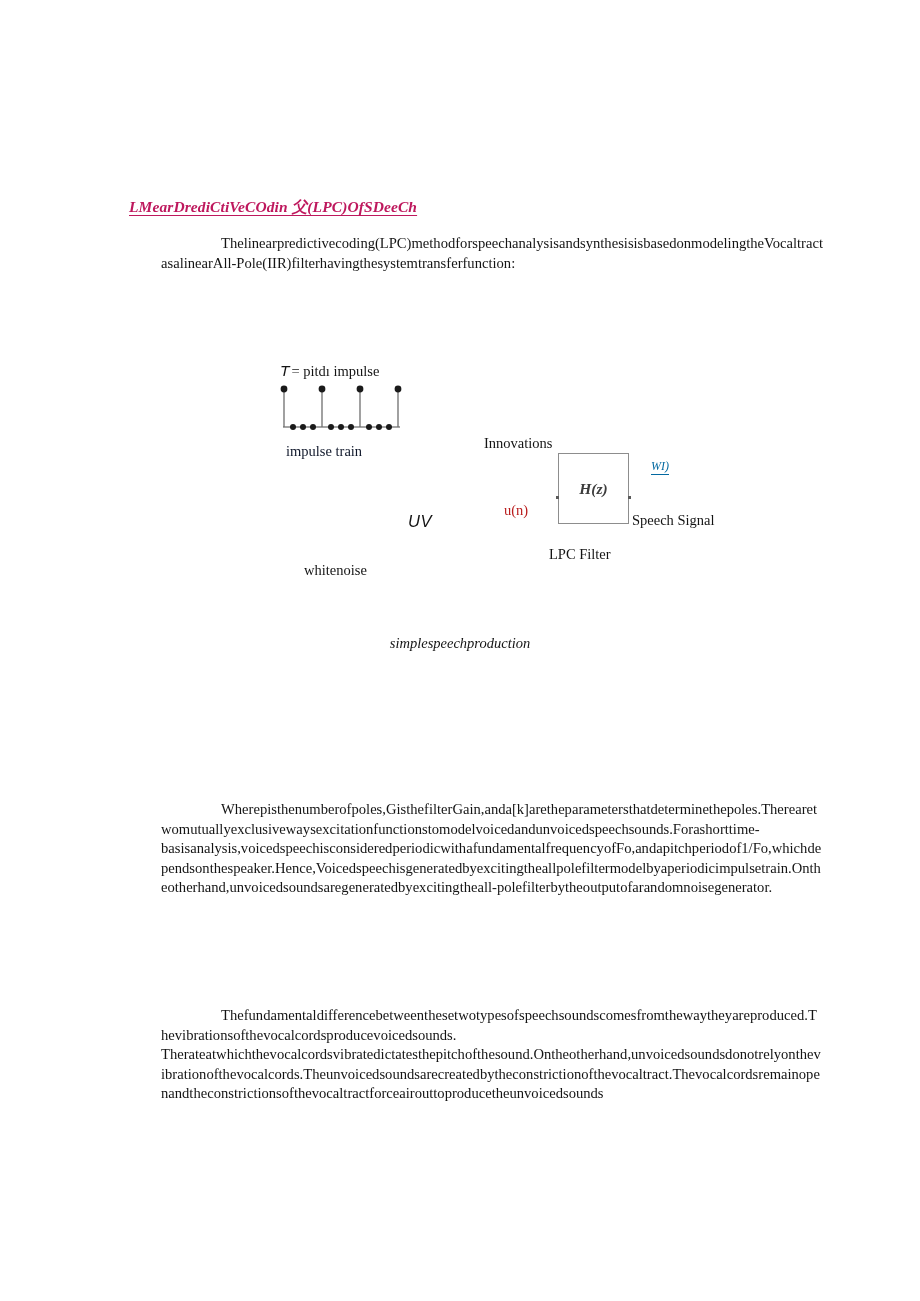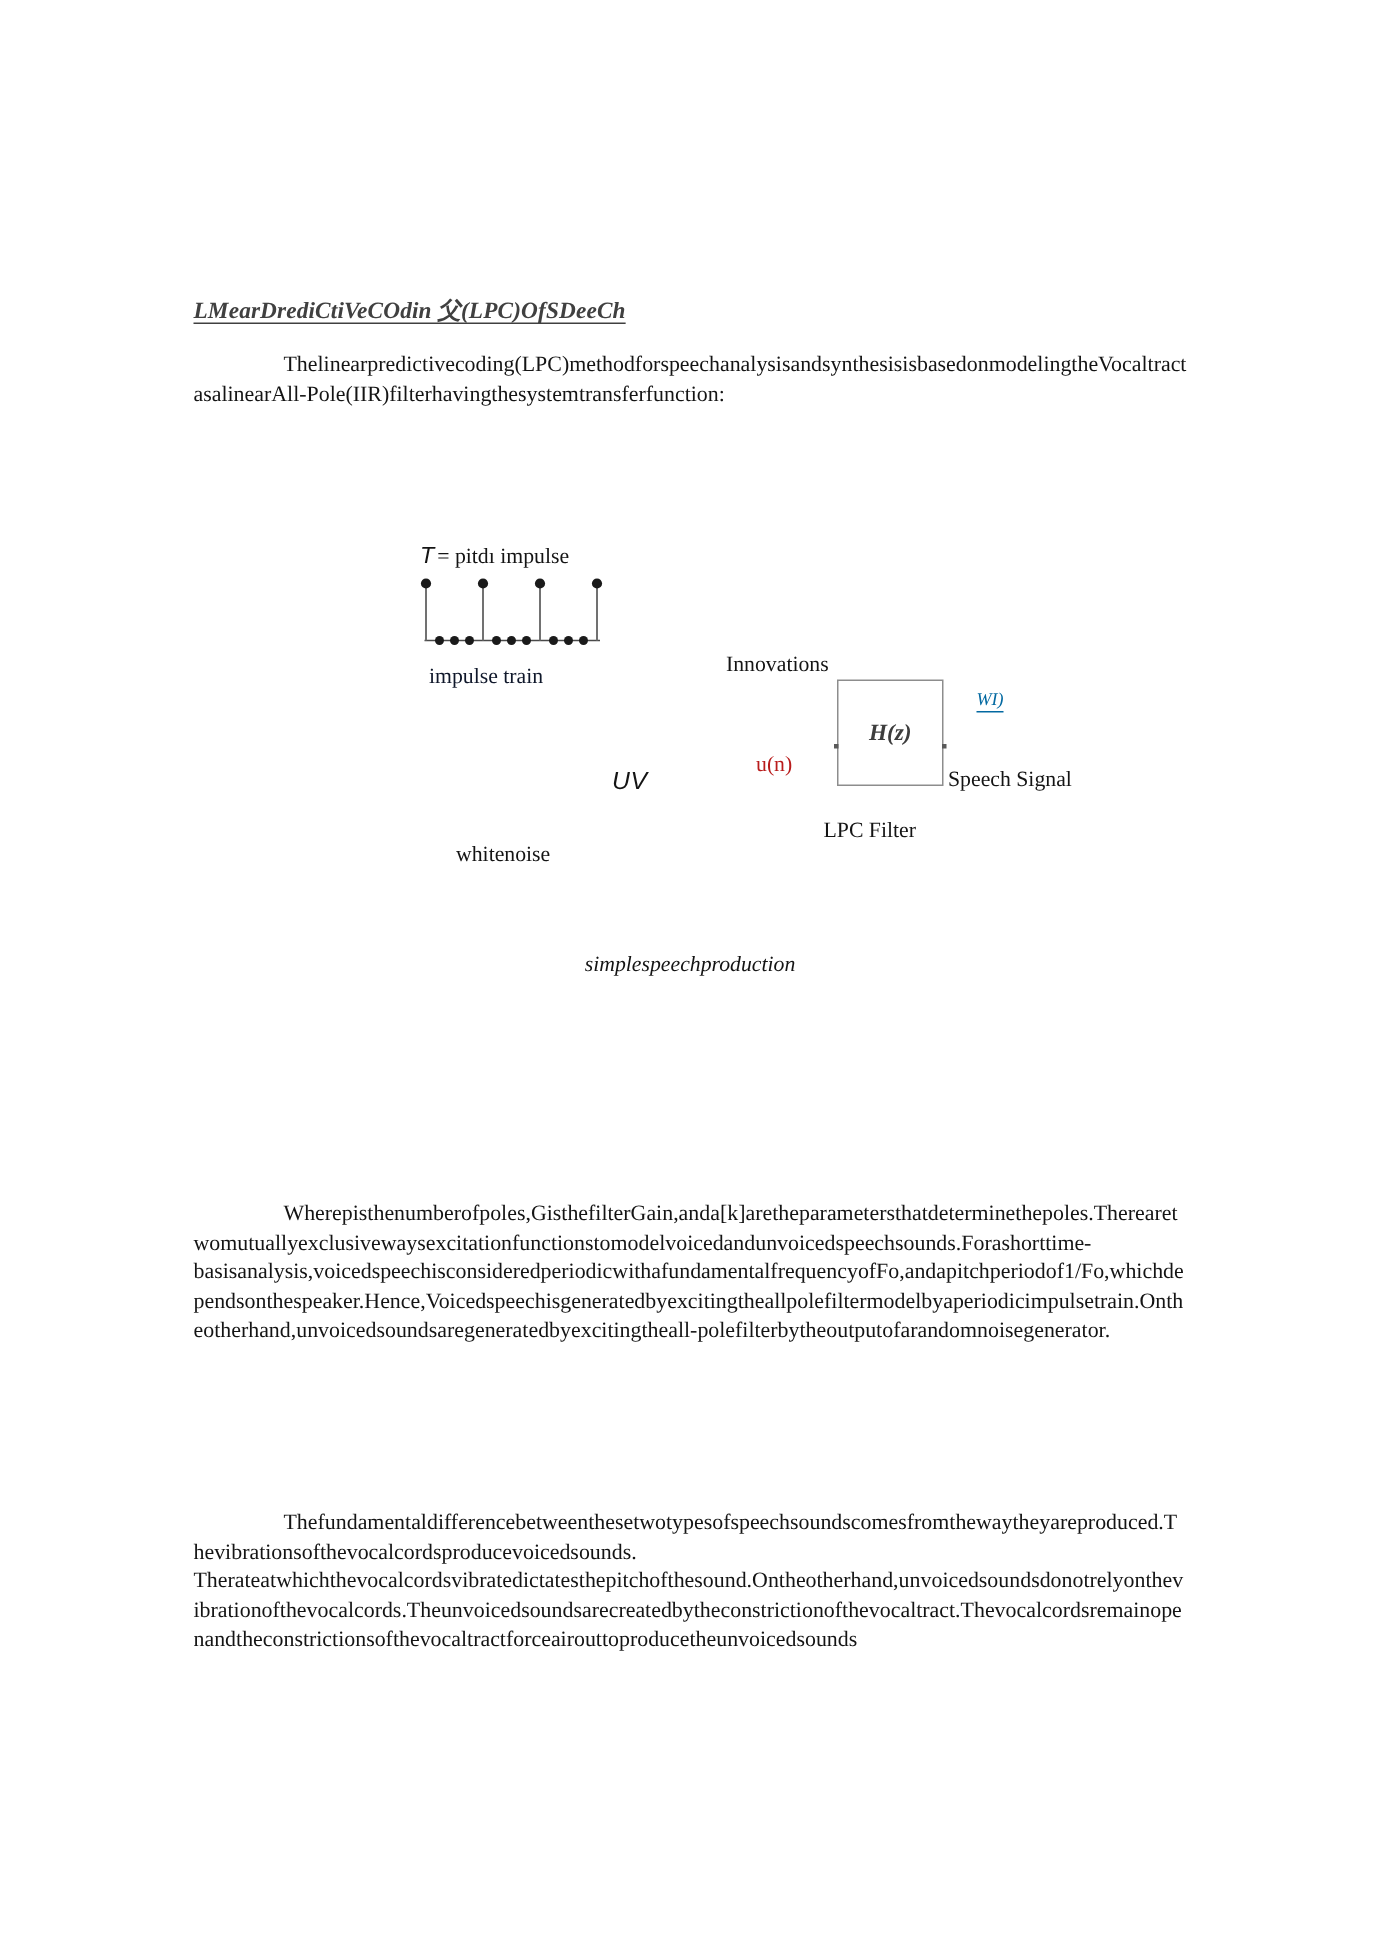--- a/index.html
+++ b/index.html
@@ -32,37 +32,38 @@
     top: 197px;
     font-family: "Liberation Serif", "DejaVu Serif", serif;
     font-style: italic;
     font-weight: 700;
     font-size: 15.5px;
     letter-spacing: 0.1px;
     text-decoration: underline;
     text-underline-offset: 3px;
     text-decoration-thickness: 1px;
     white-space: nowrap;
-    color: #404040;
+    color: #be185d;
   }
 
   
   .para {
     position: absolute;
     font-family: "Liberation Serif", "DejaVu Serif", serif;
     font-size: 14.6px;
     line-height: 19.6px;
     color: #141414;
     text-align: left;
     word-break: break-word;
     overflow-wrap: anywhere;
     white-space: pre-wrap;
   }
   .para.indent {
     text-indent: 60px;
+    margin-left: 32px;
   }
 
   #intro-paragraph {
     left: 129px;
     top: 234px;
     width: 662px;
   }
   #poles-paragraph {
     left: 129px;
     top: 800px;

